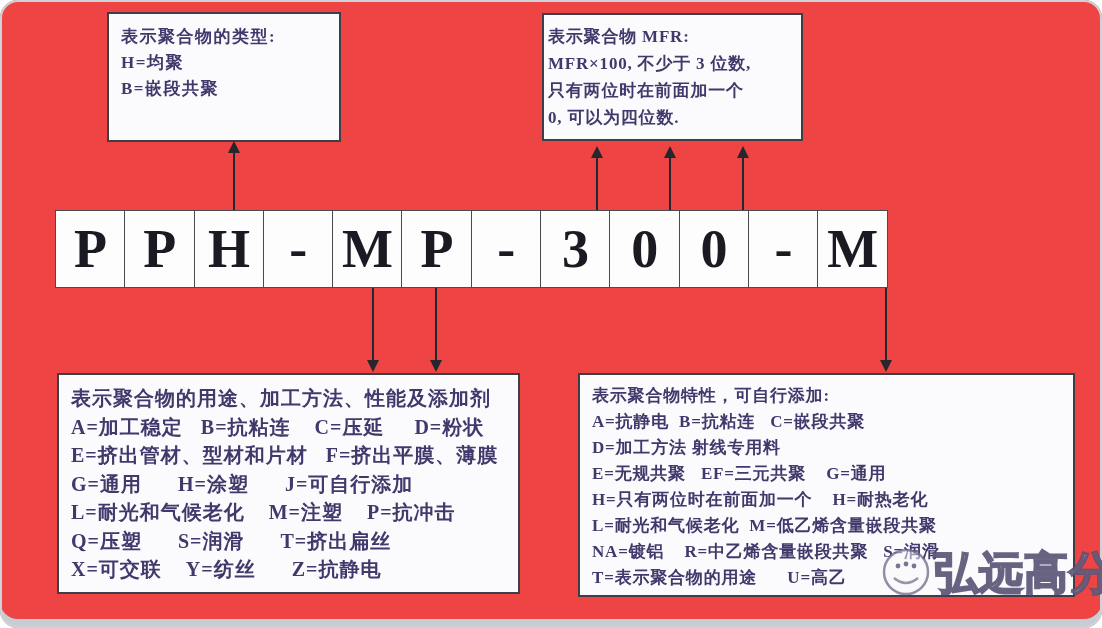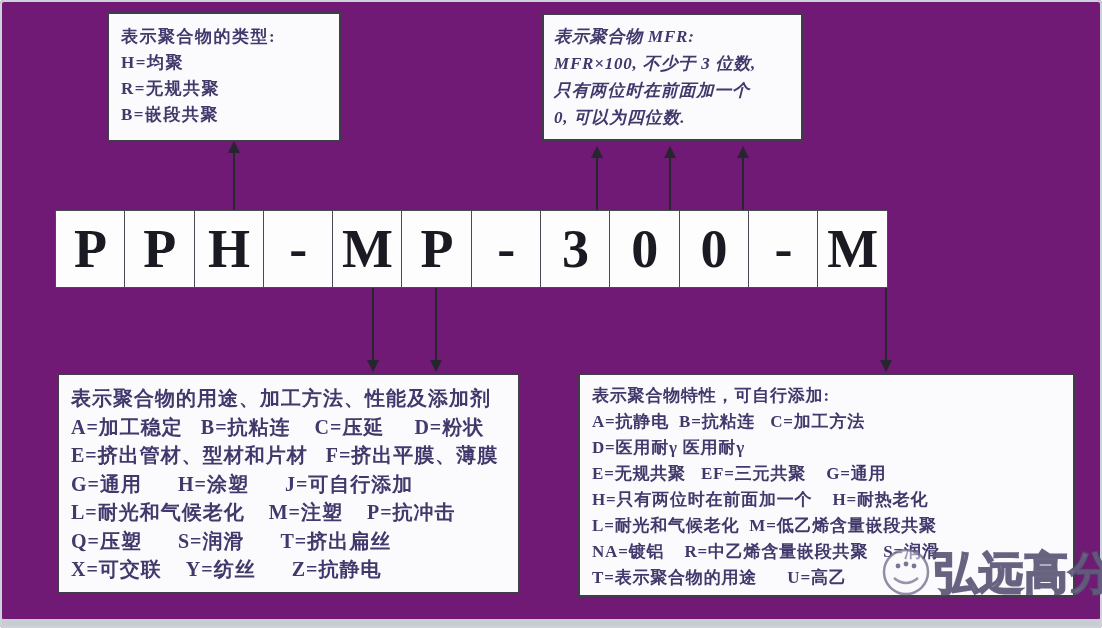--- a/index.html
+++ b/index.html
@@ -1,31 +1,31 @@
 <!DOCTYPE html>
 <html><head>
 <meta charset="utf-8">
 <style>
   html,body{margin:0;padding:0;background:#ffffff;}
   .stage{
-    position:relative;width:1102px;height:628px;background:#701a75;
-    border-radius:4px;overflow:hidden;
+    position:relative;width:1102px;height:628px;background:#ef4444;
+    border-radius:18px;overflow:hidden;
     box-shadow: inset 0 0 0 2px #ced2d9, inset 0 -9px 0 #c8ccd3;
     font-family:"Liberation Serif","DejaVu Serif",serif;
   }
   .legend-box{
     position:absolute;border:2px solid #3f3e48;background:#fbfbfd;
     box-sizing:border-box;color:#41386b;
   }
   .legend-box .bline{
     white-space:pre;letter-spacing:1.5px;font-weight:600;
   }
   .box-tl{left:107px;top:12px;width:234px;height:130px;padding:10px 12px;}
   .box-tl .bline{font-size:17px;line-height:26px;}
-  .box-tr{left:542px;top:13px;width:261px;height:128px;padding:8px 10px;font-style:italic;}
+  .box-tr{left:542px;top:13px;width:261px;height:128px;padding:8px 4px;}
   .box-tr .bline{font-size:17px;line-height:27px;letter-spacing:0.8px;}
   .box-bl{left:57px;top:373px;width:463px;height:221px;padding:9px 12px;}
   .box-bl .bline{font-size:20px;line-height:28.5px;letter-spacing:1px;}
   .box-br{left:578px;top:373px;width:497px;height:224px;padding:8px 12px;}
   .box-br .bline{font-size:17px;line-height:26px;letter-spacing:0.8px;}
 
   .code-row{
     position:absolute;left:55px;top:210px;height:78px;display:flex;
   }
   .code-cell{
@@ -59,21 +59,20 @@
   }
 </style>
 </head>
 <body>
 
 <div class="stage">
 
   <div class="legend-box box-tl">
     <div class="bline">表示聚合物的类型:</div>
     <div class="bline">H=均聚</div>
-    <div class="bline">R=无规共聚</div>
     <div class="bline">B=嵌段共聚</div>
   </div>
 
   <div class="legend-box box-tr">
     <div class="bline">表示聚合物 MFR:</div>
     <div class="bline">MFR×100, 不少于 3 位数,</div>
     <div class="bline">只有两位时在前面加一个</div>
     <div class="bline">0, 可以为四位数.</div>
   </div>
 
@@ -106,22 +105,22 @@
     <div class="bline">A=加工稳定   B=抗粘连    C=压延     D=粉状</div>
     <div class="bline">E=挤出管材、型材和片材   F=挤出平膜、薄膜</div>
     <div class="bline">G=通用      H=涂塑      J=可自行添加</div>
     <div class="bline">L=耐光和气候老化    M=注塑    P=抗冲击</div>
     <div class="bline">Q=压塑      S=润滑      T=挤出扁丝</div>
     <div class="bline">X=可交联    Y=纺丝      Z=抗静电</div>
   </div>
 
   <div class="legend-box box-br">
     <div class="bline">表示聚合物特性，可自行添加:</div>
-    <div class="bline">A=抗静电  B=抗粘连   C=加工方法</div>
-    <div class="bline">D=医用耐γ 医用耐γ</div>
+    <div class="bline">A=抗静电  B=抗粘连   C=嵌段共聚</div>
+    <div class="bline">D=加工方法 射线专用料</div>
     <div class="bline">E=无规共聚   EF=三元共聚    G=通用</div>
     <div class="bline">H=只有两位时在前面加一个    H=耐热老化</div>
     <div class="bline">L=耐光和气候老化  M=低乙烯含量嵌段共聚</div>
     <div class="bline">NA=镀铝    R=中乙烯含量嵌段共聚   S=润滑</div>
     <div class="bline">T=表示聚合物的用途      U=高乙</div>
   </div>
 
   <div class="watermark">
     <span>
       <svg width="52" height="52" viewBox="0 0 52 52">

